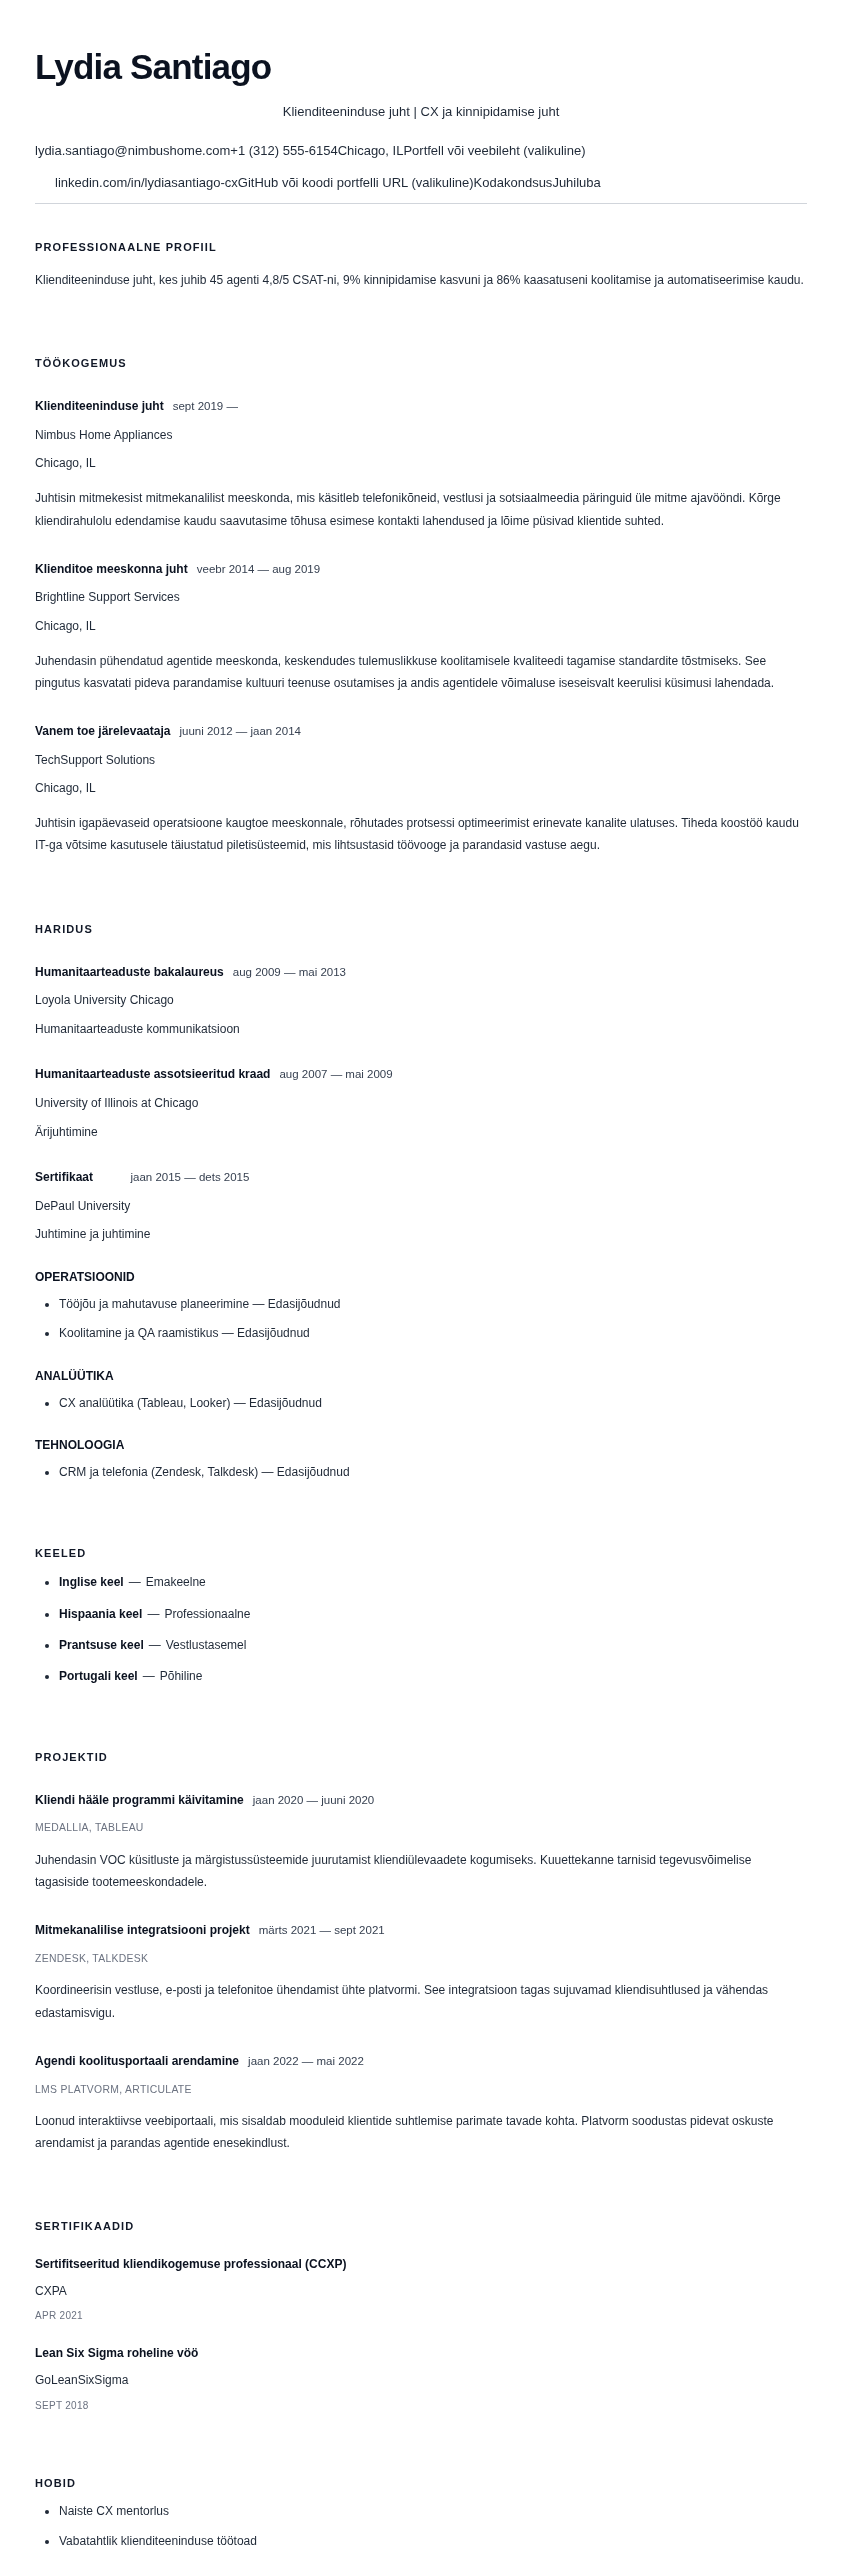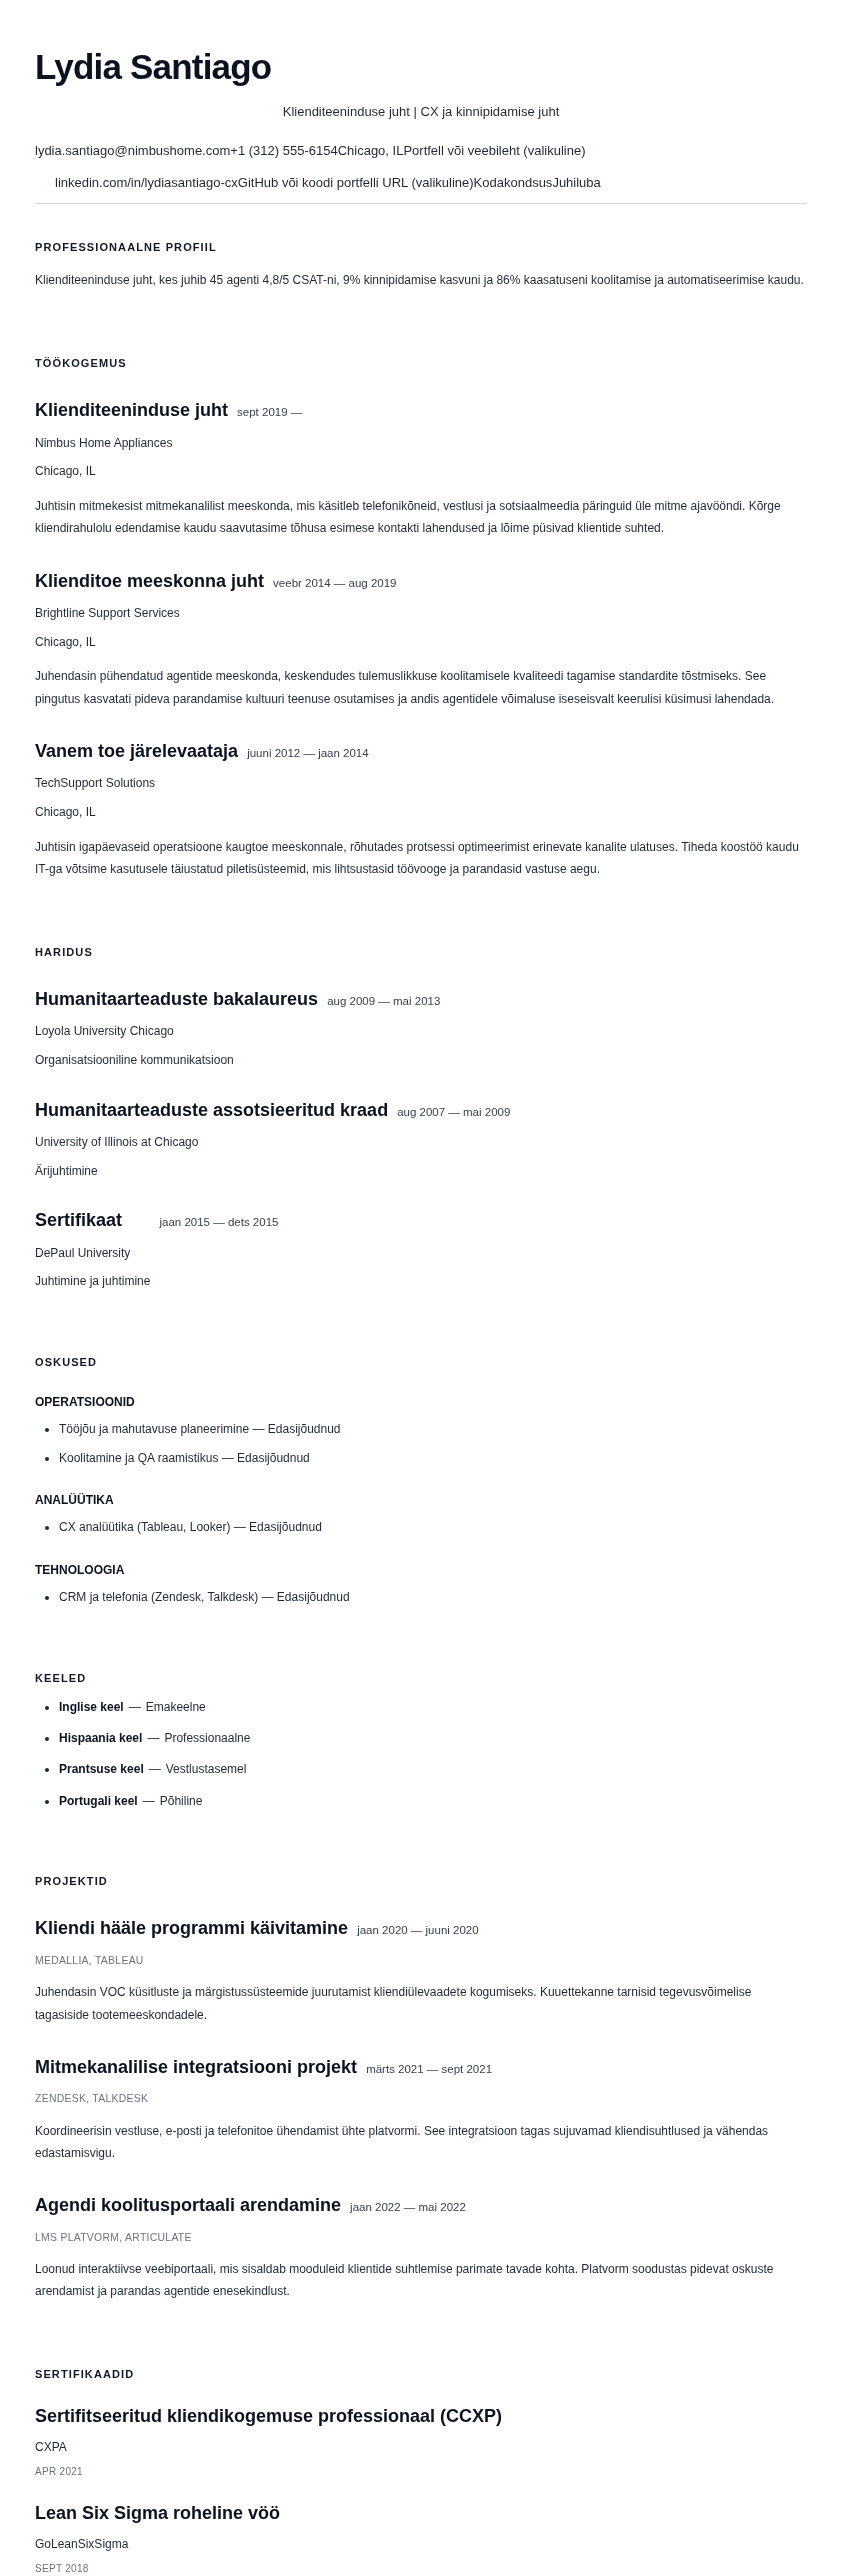--- a/index.html
+++ b/index.html
@@ -58,21 +58,21 @@
     margin-top: 16.4px;
     font-size: 12px;
     line-height: 1.85;
     max-width: 778px;
   }
 
   
   .entry { margin-top: 30px; }
   .entry-title-line { line-height: 1.3; }
   .entry-title {
-    font-size: 18px;
+    font-size: 12px;
     font-weight: 700;
     color: #0b1220;
   }
   .entry-dates {
     font-size: 11.5px;
     color: #374151;
     margin-left: 6.6px;
   }
   .entry-dates.gap-wide { margin-left: 35px; }
   .entry-company, .entry-location, .entry-field, .entry-issuer {
@@ -187,21 +187,21 @@
 
 <section>
   <div class="section-label">HARIDUS</div>
 
   <div class="entry">
     <div class="entry-title-line">
       <span class="entry-title">Humanitaarteaduste bakalaureus</span>
       <span class="entry-dates">aug 2009 — mai 2013</span>
     </div>
     <div class="entry-company">Loyola University Chicago</div>
-    <div class="entry-field">Organisatsiooniline kommunikatsioon</div>
+    <div class="entry-field">Humanitaarteaduste kommunikatsioon</div>
   </div>
 
   <div class="entry">
     <div class="entry-title-line">
       <span class="entry-title">Humanitaarteaduste assotsieeritud kraad</span>
       <span class="entry-dates">aug 2007 — mai 2009</span>
     </div>
     <div class="entry-company">University of Illinois at Chicago</div>
     <div class="entry-field">Ärijuhtimine</div>
   </div>
@@ -210,21 +210,20 @@
     <div class="entry-title-line">
       <span class="entry-title">Sertifikaat</span>
       <span class="entry-dates gap-wide">jaan 2015 — dets 2015</span>
     </div>
     <div class="entry-company">DePaul University</div>
     <div class="entry-field">Juhtimine ja juhtimine</div>
   </div>
 </section>
 
 <section>
-  <div class="section-label">OSKUSED</div>
 
   <div class="skill-category">OPERATSIOONID</div>
   <ul class="bullet-list">
     <li>Tööjõu ja mahutavuse planeerimine — Edasijõudnud</li>
   </ul>
 
   <ul class="bullet-list">
     <li>Koolitamine ja QA raamistikus — Edasijõudnud</li>
   </ul>
 

